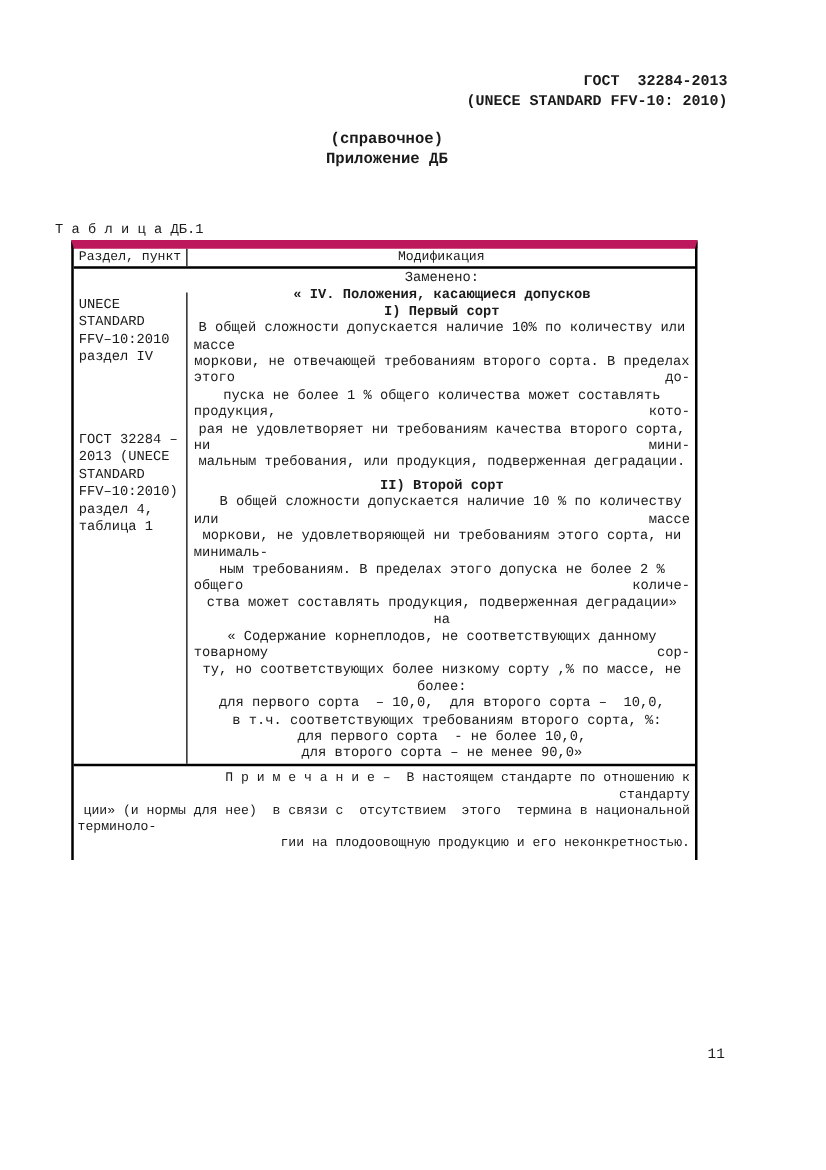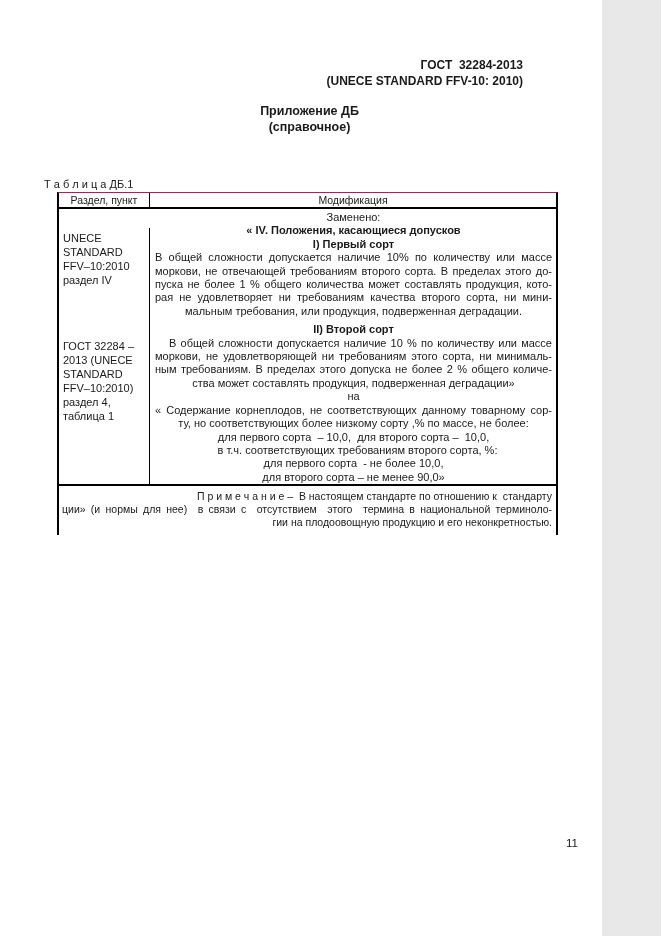--- a/index.html
+++ b/index.html
@@ -1,21 +1,21 @@
 <!DOCTYPE html>
 <html><head>
 <meta charset="utf-8">
 <style>
   html, body { margin: 0; padding: 0; background: #e8e8e8; }
   .page {
     position: relative;
-    width: 602px;
+    width: 661px;
     height: 936px;
     background: #ffffff;
-    font-family: Liberation Sans, sans-serif;
+    font-family: Liberation Mono, monospace;
     color: #1a1a1a;
     overflow: hidden;
   }
   .ln { white-space: pre-wrap; min-height: 1em; }
 
   
   .doc-header {
     position: absolute;
     top: 57px;
     right: 79px;
@@ -44,21 +44,21 @@
     left: 44px;
     font-size: 11px;
   }
 
   
   .gtable {
     position: absolute;
     top: 192px;
     left: 57px;
     width: 501px;
-    border-top: 1px solid #be185d;
+    border-top: 7px solid #be185d;
     border-left: 2px solid #000;
     border-right: 2px solid #000;
     box-sizing: border-box;
   }
   .thead {
     display: flex;
     border-bottom: 2px solid #000;
     font-size: 10.5px;
     line-height: 13px;
   }
@@ -113,22 +113,22 @@
 <body>
 
 <div class="page">
 
   <div class="doc-header">
     <div class="ln">ГОСТ  32284-2013</div>
     <div class="ln">(UNECE STANDARD FFV-10: 2010)</div>
   </div>
 
   <div class="title-block">
+      <div class="ln s-n">(справочное)</div>
       <div class="ln s-n">Приложение ДБ</div>
-      <div class="ln s-n">(справочное)</div>
     </div>
 
   <div class="table-label">Т а б л и ц а ДБ.1</div>
 
   <div class="gtable">
     <div class="thead">
       <div class="th c1">Раздел, пункт</div>
       <div class="th c2">Модификация</div>
     </div>
     <div class="trow">

